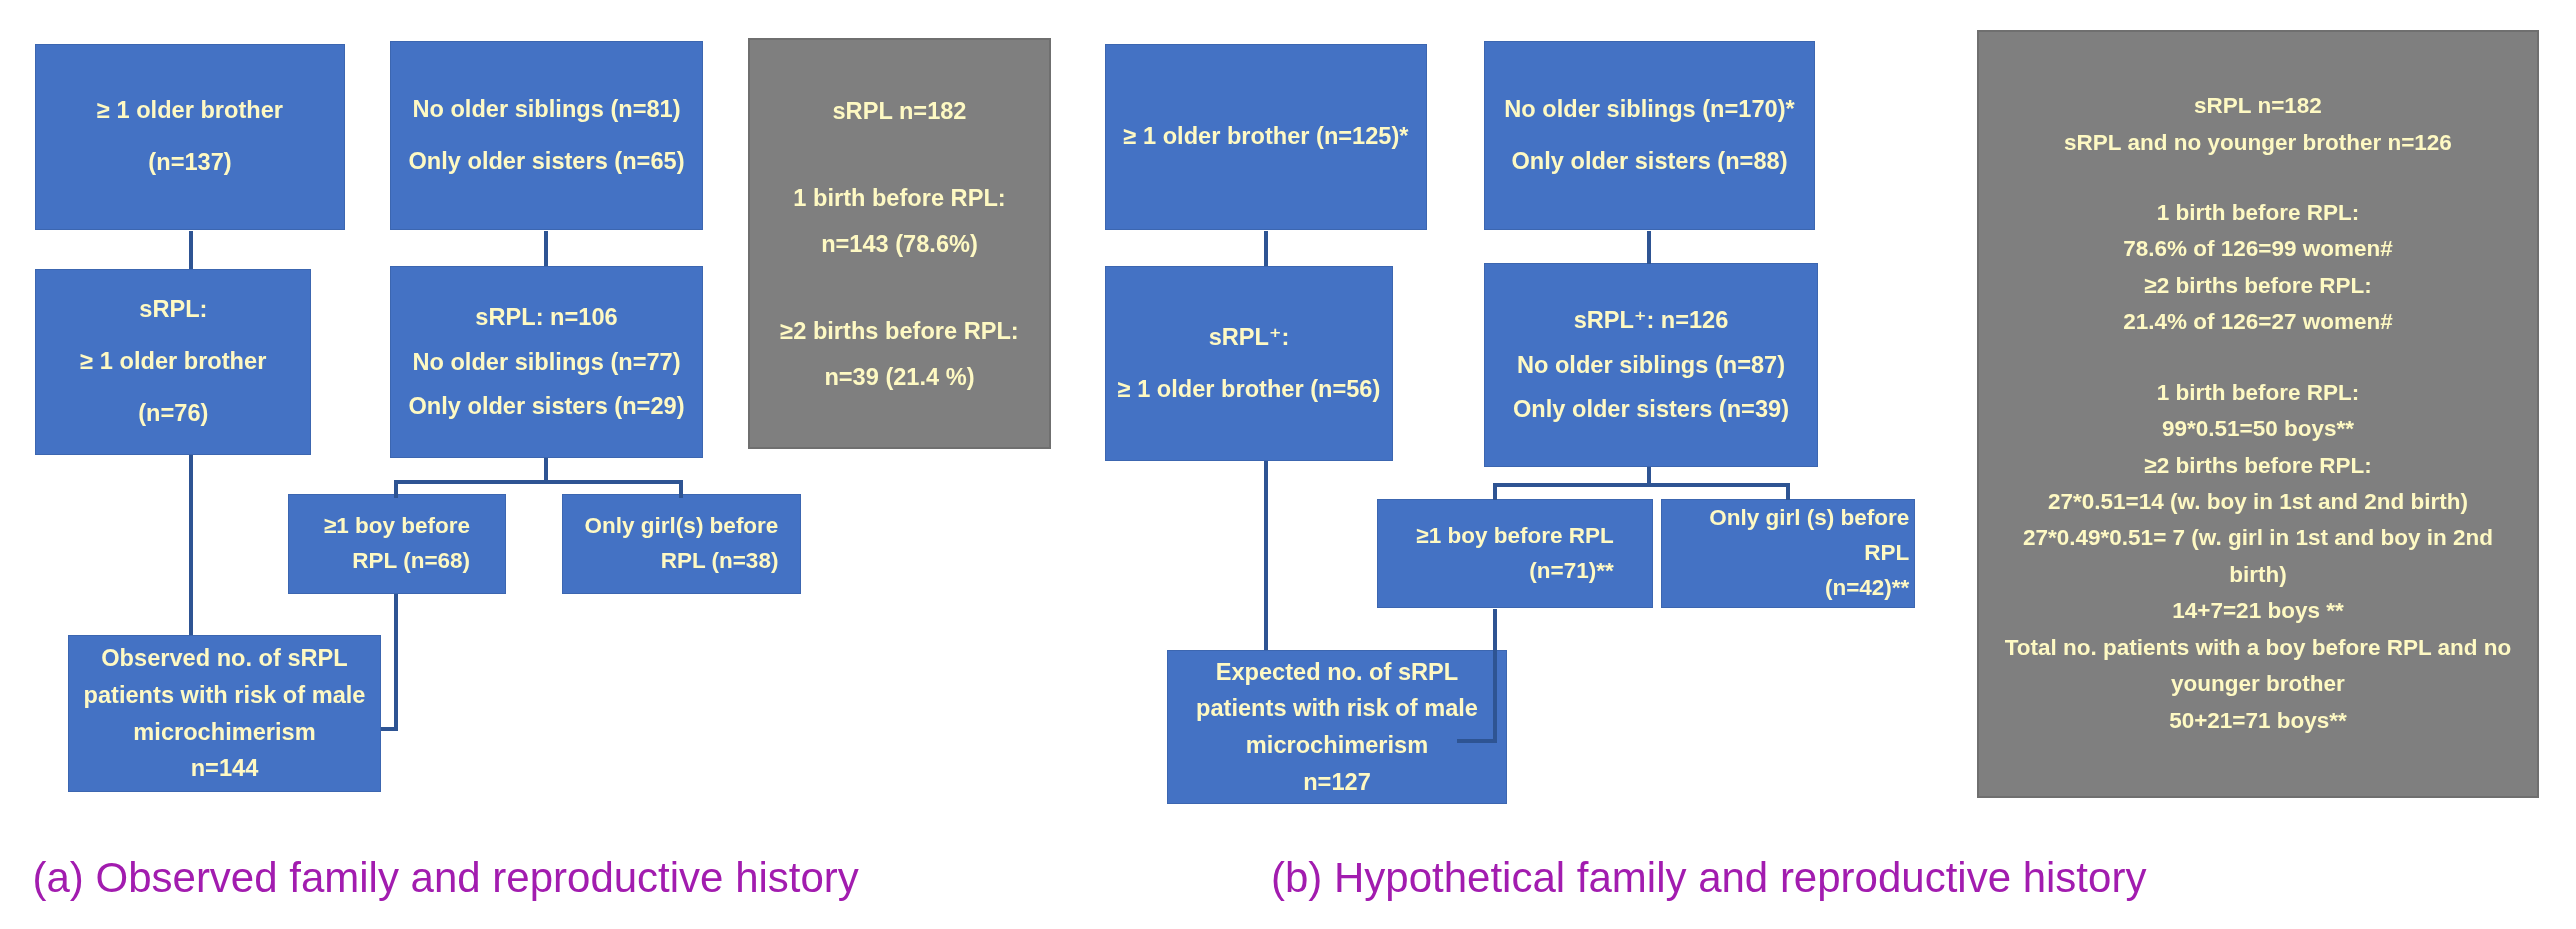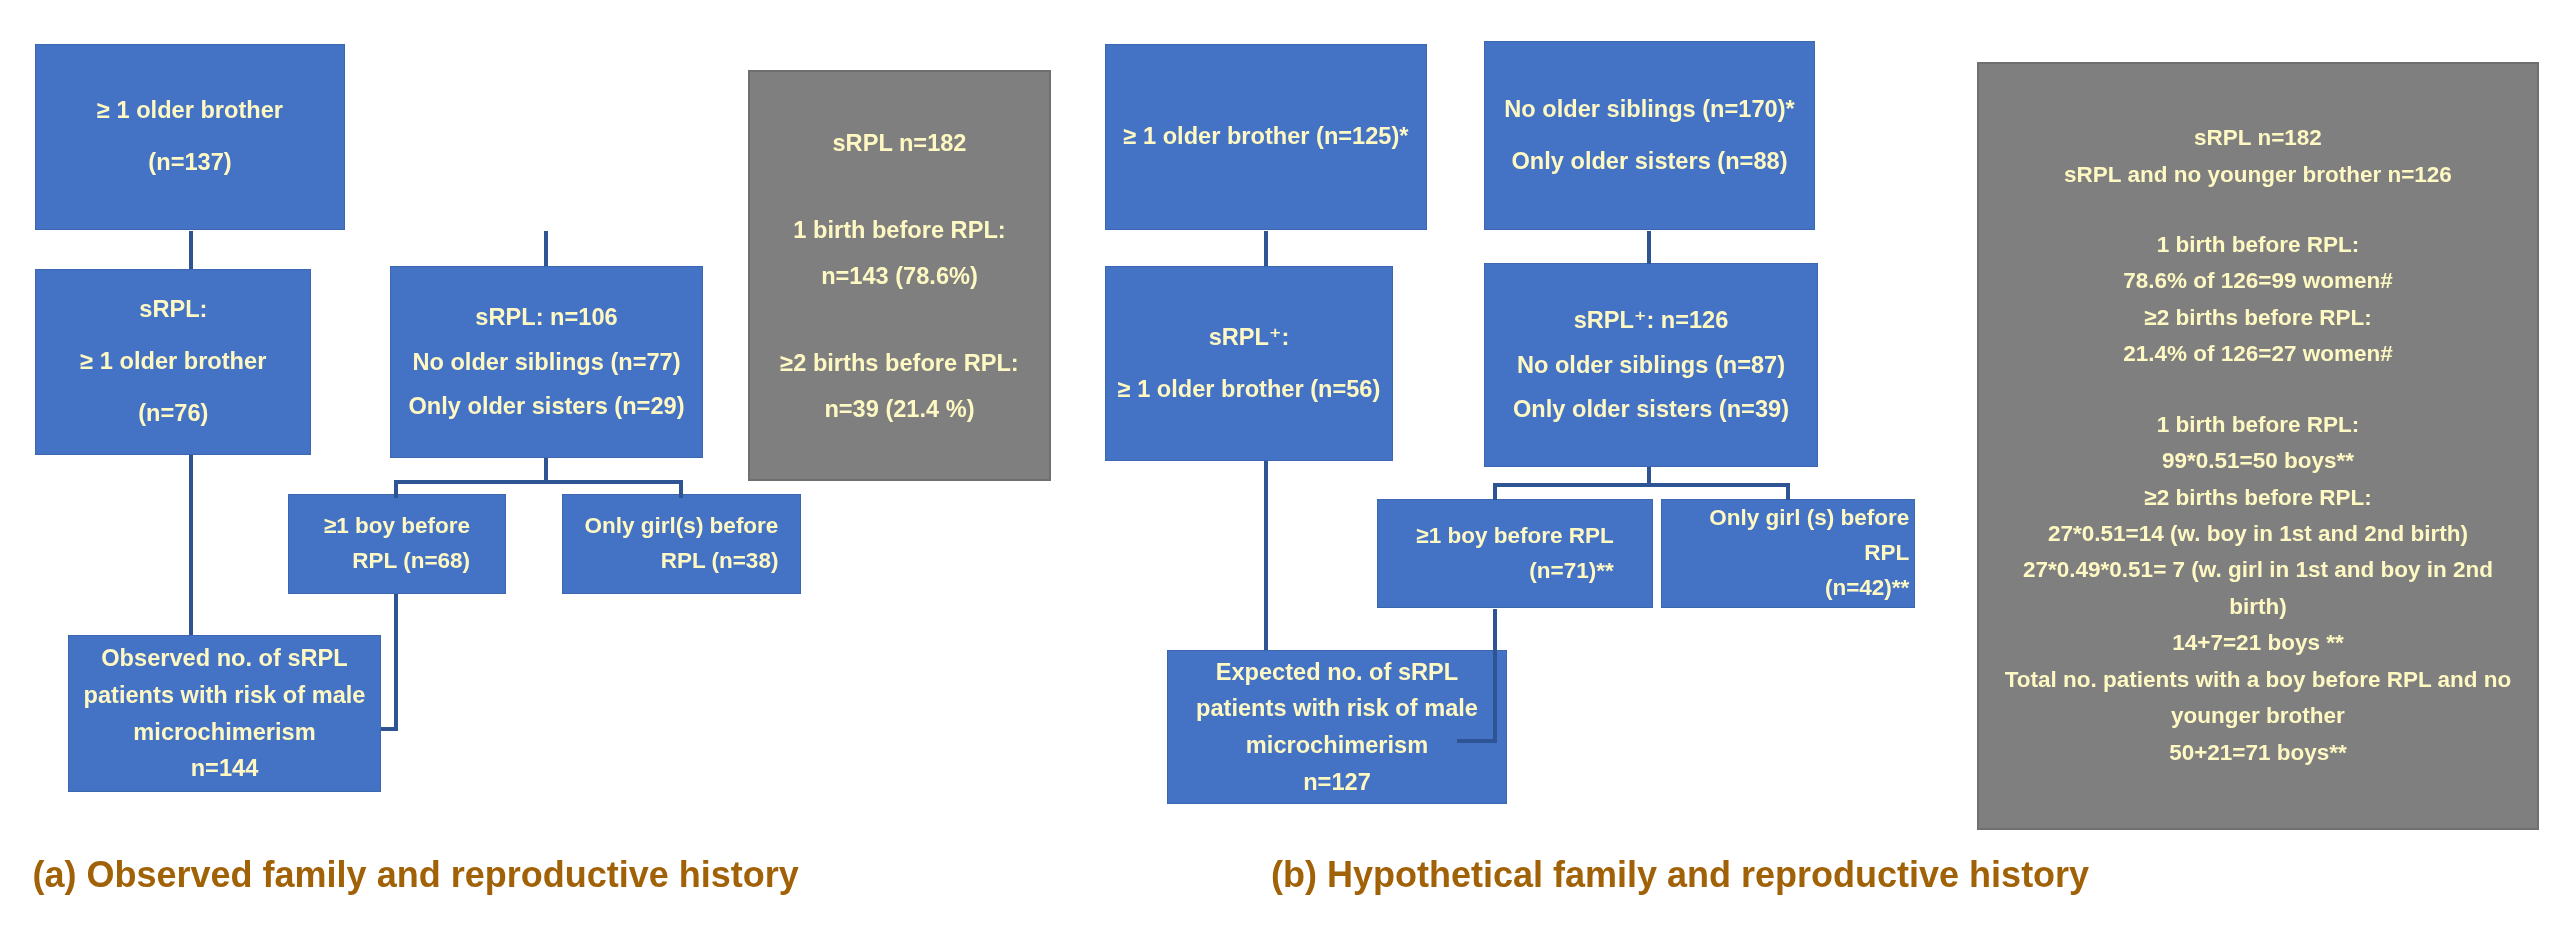--- a/index.html
+++ b/index.html
@@ -17,32 +17,32 @@
     display:flex;
     align-items:center;
     justify-content:center;
     text-align:center;
     color:#fef9c3;
     font-weight:bold;
     white-space:pre-line;
     padding:5.9px 8.3px;
   }
   .blue{background:#4472c4;border:1.8px solid #3c66b0;}
-  .gray{background:#7f7f7f;border:2.4px solid #6f6f6f;margin-top:32px;}
+  .gray{background:#7f7f7f;border:2.4px solid #6f6f6f;}
   .fs40{font-size:23.6px;}
   .fs38{font-size:22.5px;text-align:right;}
   .lh-xl{line-height:2.2;}
   .lh-l{line-height:1.9;}
   .lh-m{line-height:1.55;}
   .vline,.hline{position:absolute;background:#2e5493;}
   .caption{
     position:absolute;
-    color:#a16207;
-    font-size:36px;
-    font-weight:700;
+    color:#a21caf;
+    font-size:42px;
+    font-weight:400;
     white-space:nowrap;
   }
   
   .gsum{
     flex-direction:column;
     white-space:normal;
     padding:23.6px 23.6px;
     justify-content:center;
   }
   .g-line{line-height:1.62;font-size:22.5px;font-weight:bold;}
@@ -58,20 +58,22 @@
   .ga-gap{margin-top:41px;}
 </style>
 </head>
 <body>
 
 <div class="canvas">
 
   <div class="box blue fs40 lh-xl" style="left:35px;top:44px;width:310px;height:186px;">≥ 1 older brother
 (n=137)</div>
 
+  <div class="box blue fs40 lh-xl" style="left:390px;top:41px;width:313px;height:189px;">No older siblings (n=81)
+Only older sisters (n=65)</div>
 
   <div class="box gray gsumA" style="left:748px;top:38px;width:303px;height:411px;">
     <div class="ga-line">sRPL n=182</div>
     <div class="ga-line ga-gap">1 birth before RPL:</div>
     <div class="ga-line">n=143 (78.6%)</div>
     <div class="ga-line ga-gap">≥2 births before RPL:</div>
     <div class="ga-line">n=39 (21.4 %)</div>
   </div>
 
   <div class="box blue fs40 lh-xl" style="left:35px;top:269px;width:276px;height:186px;padding-left:9px;">sRPL:

